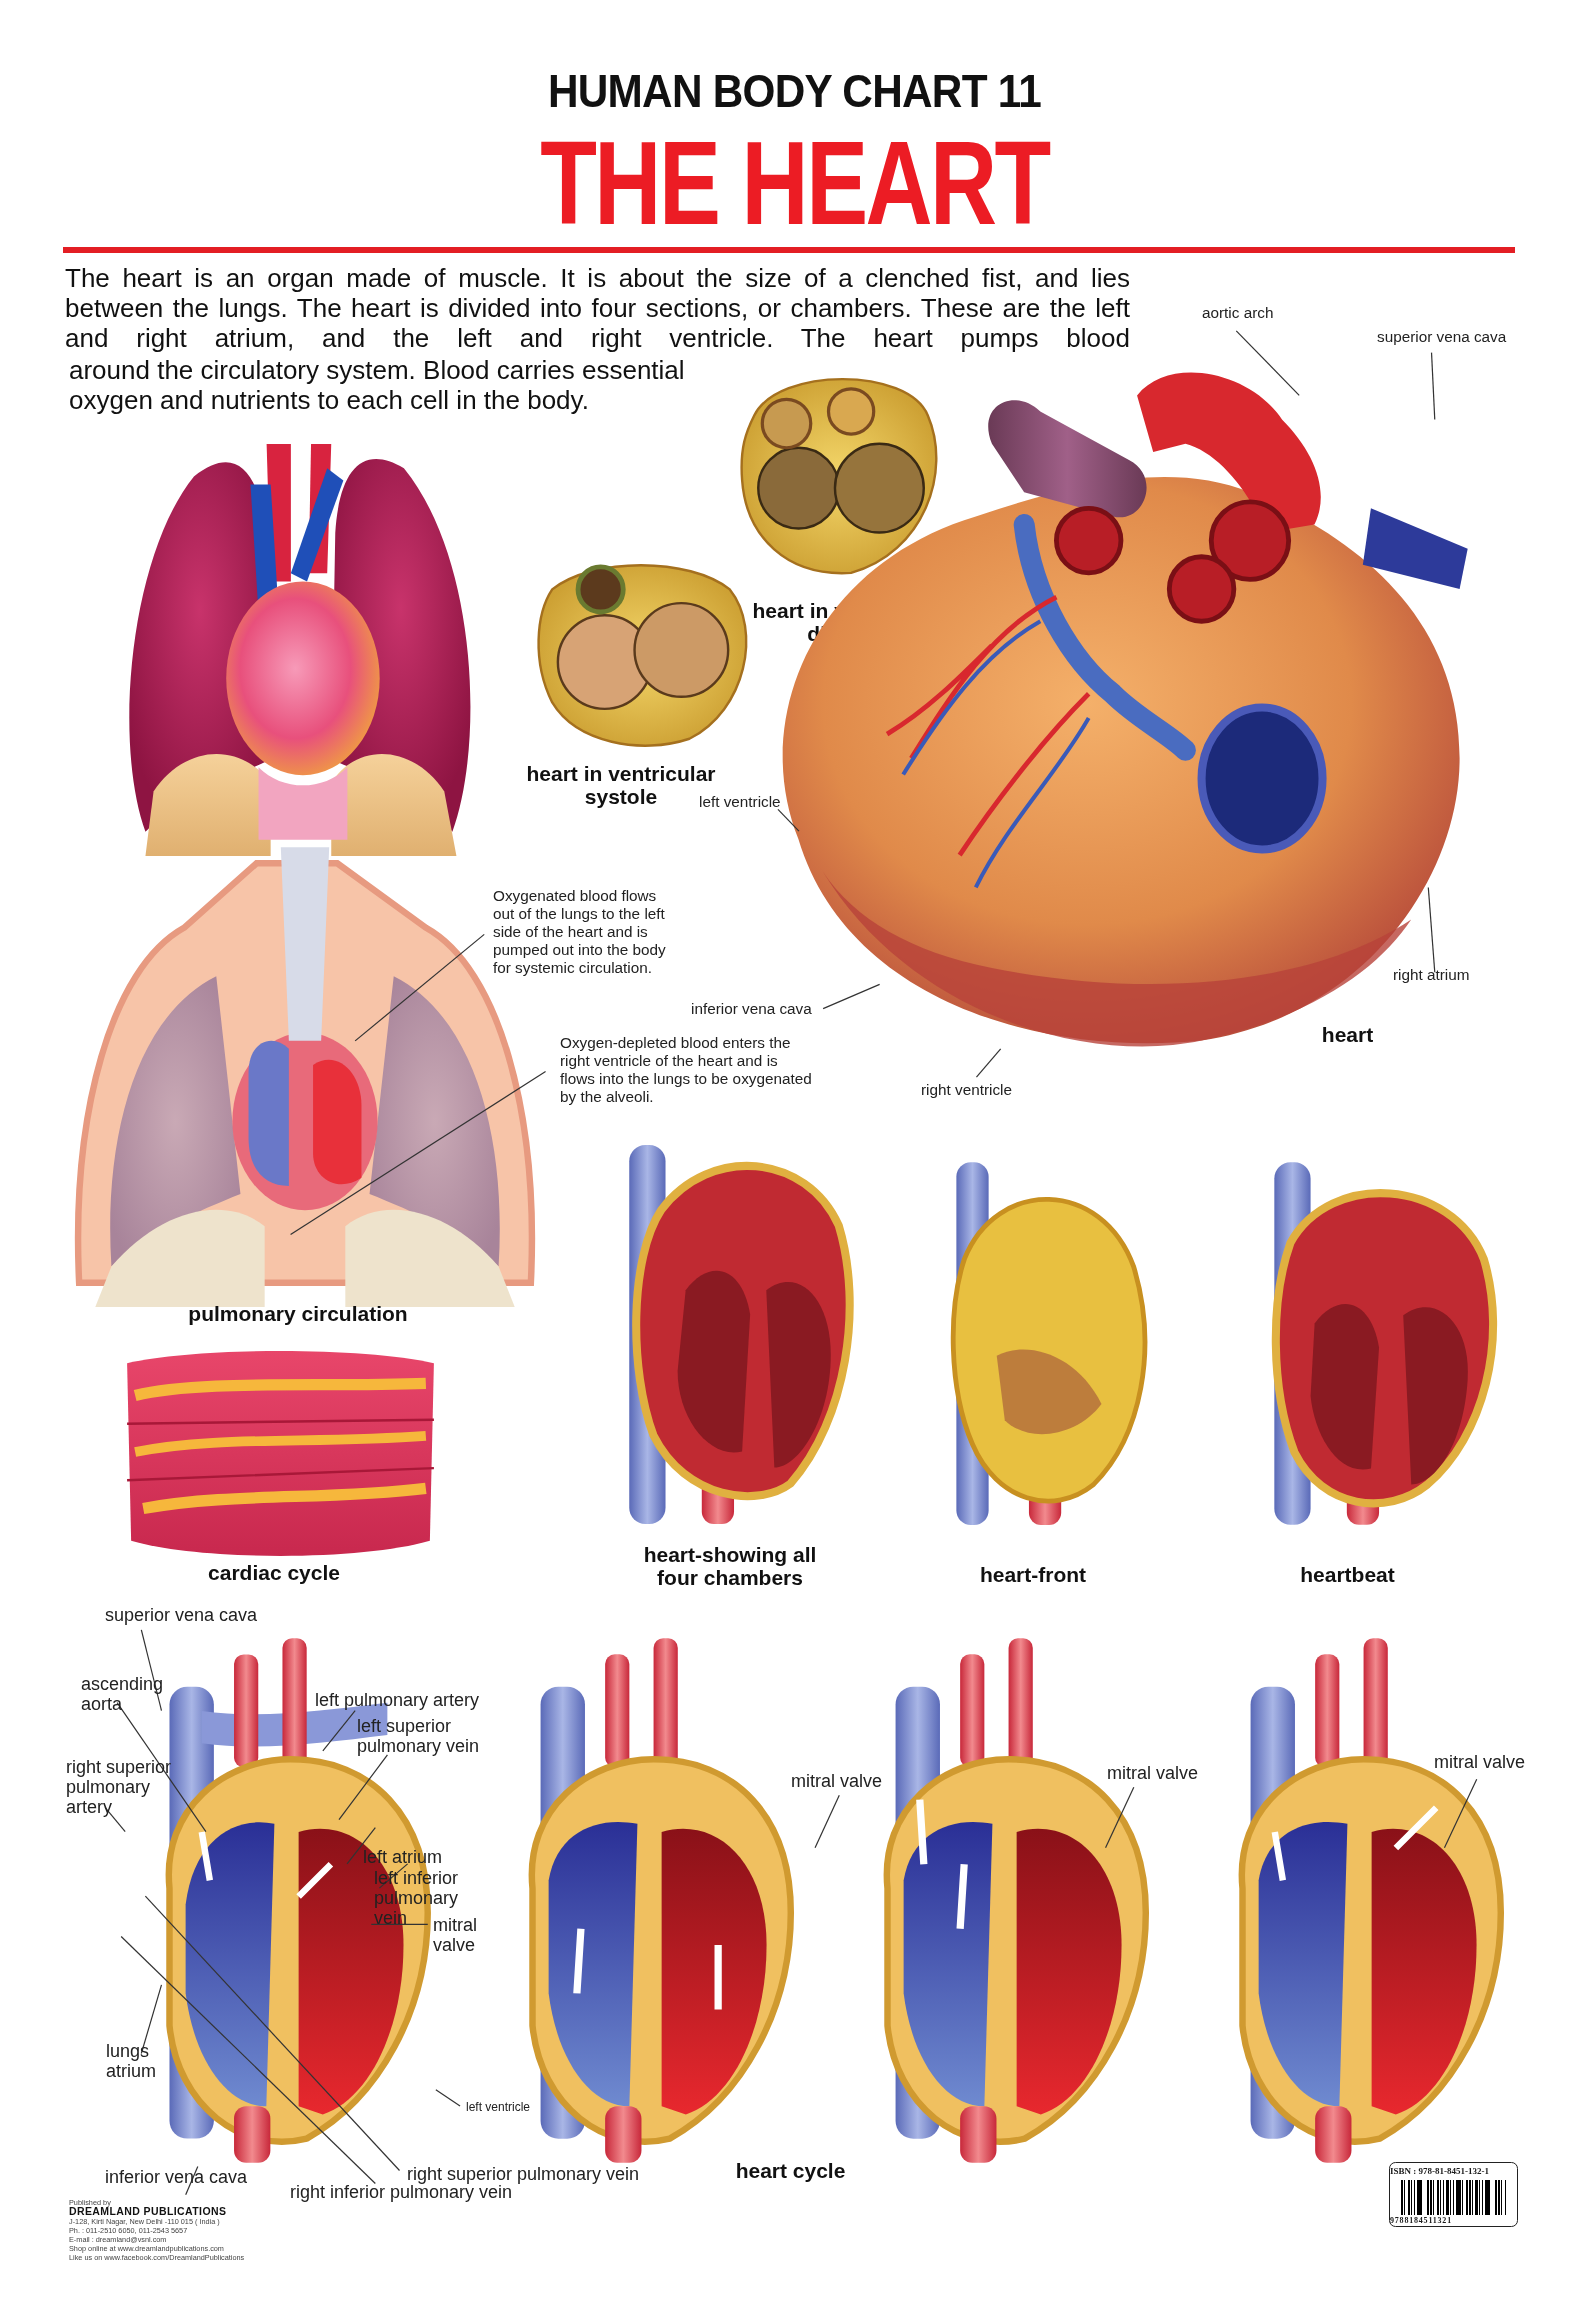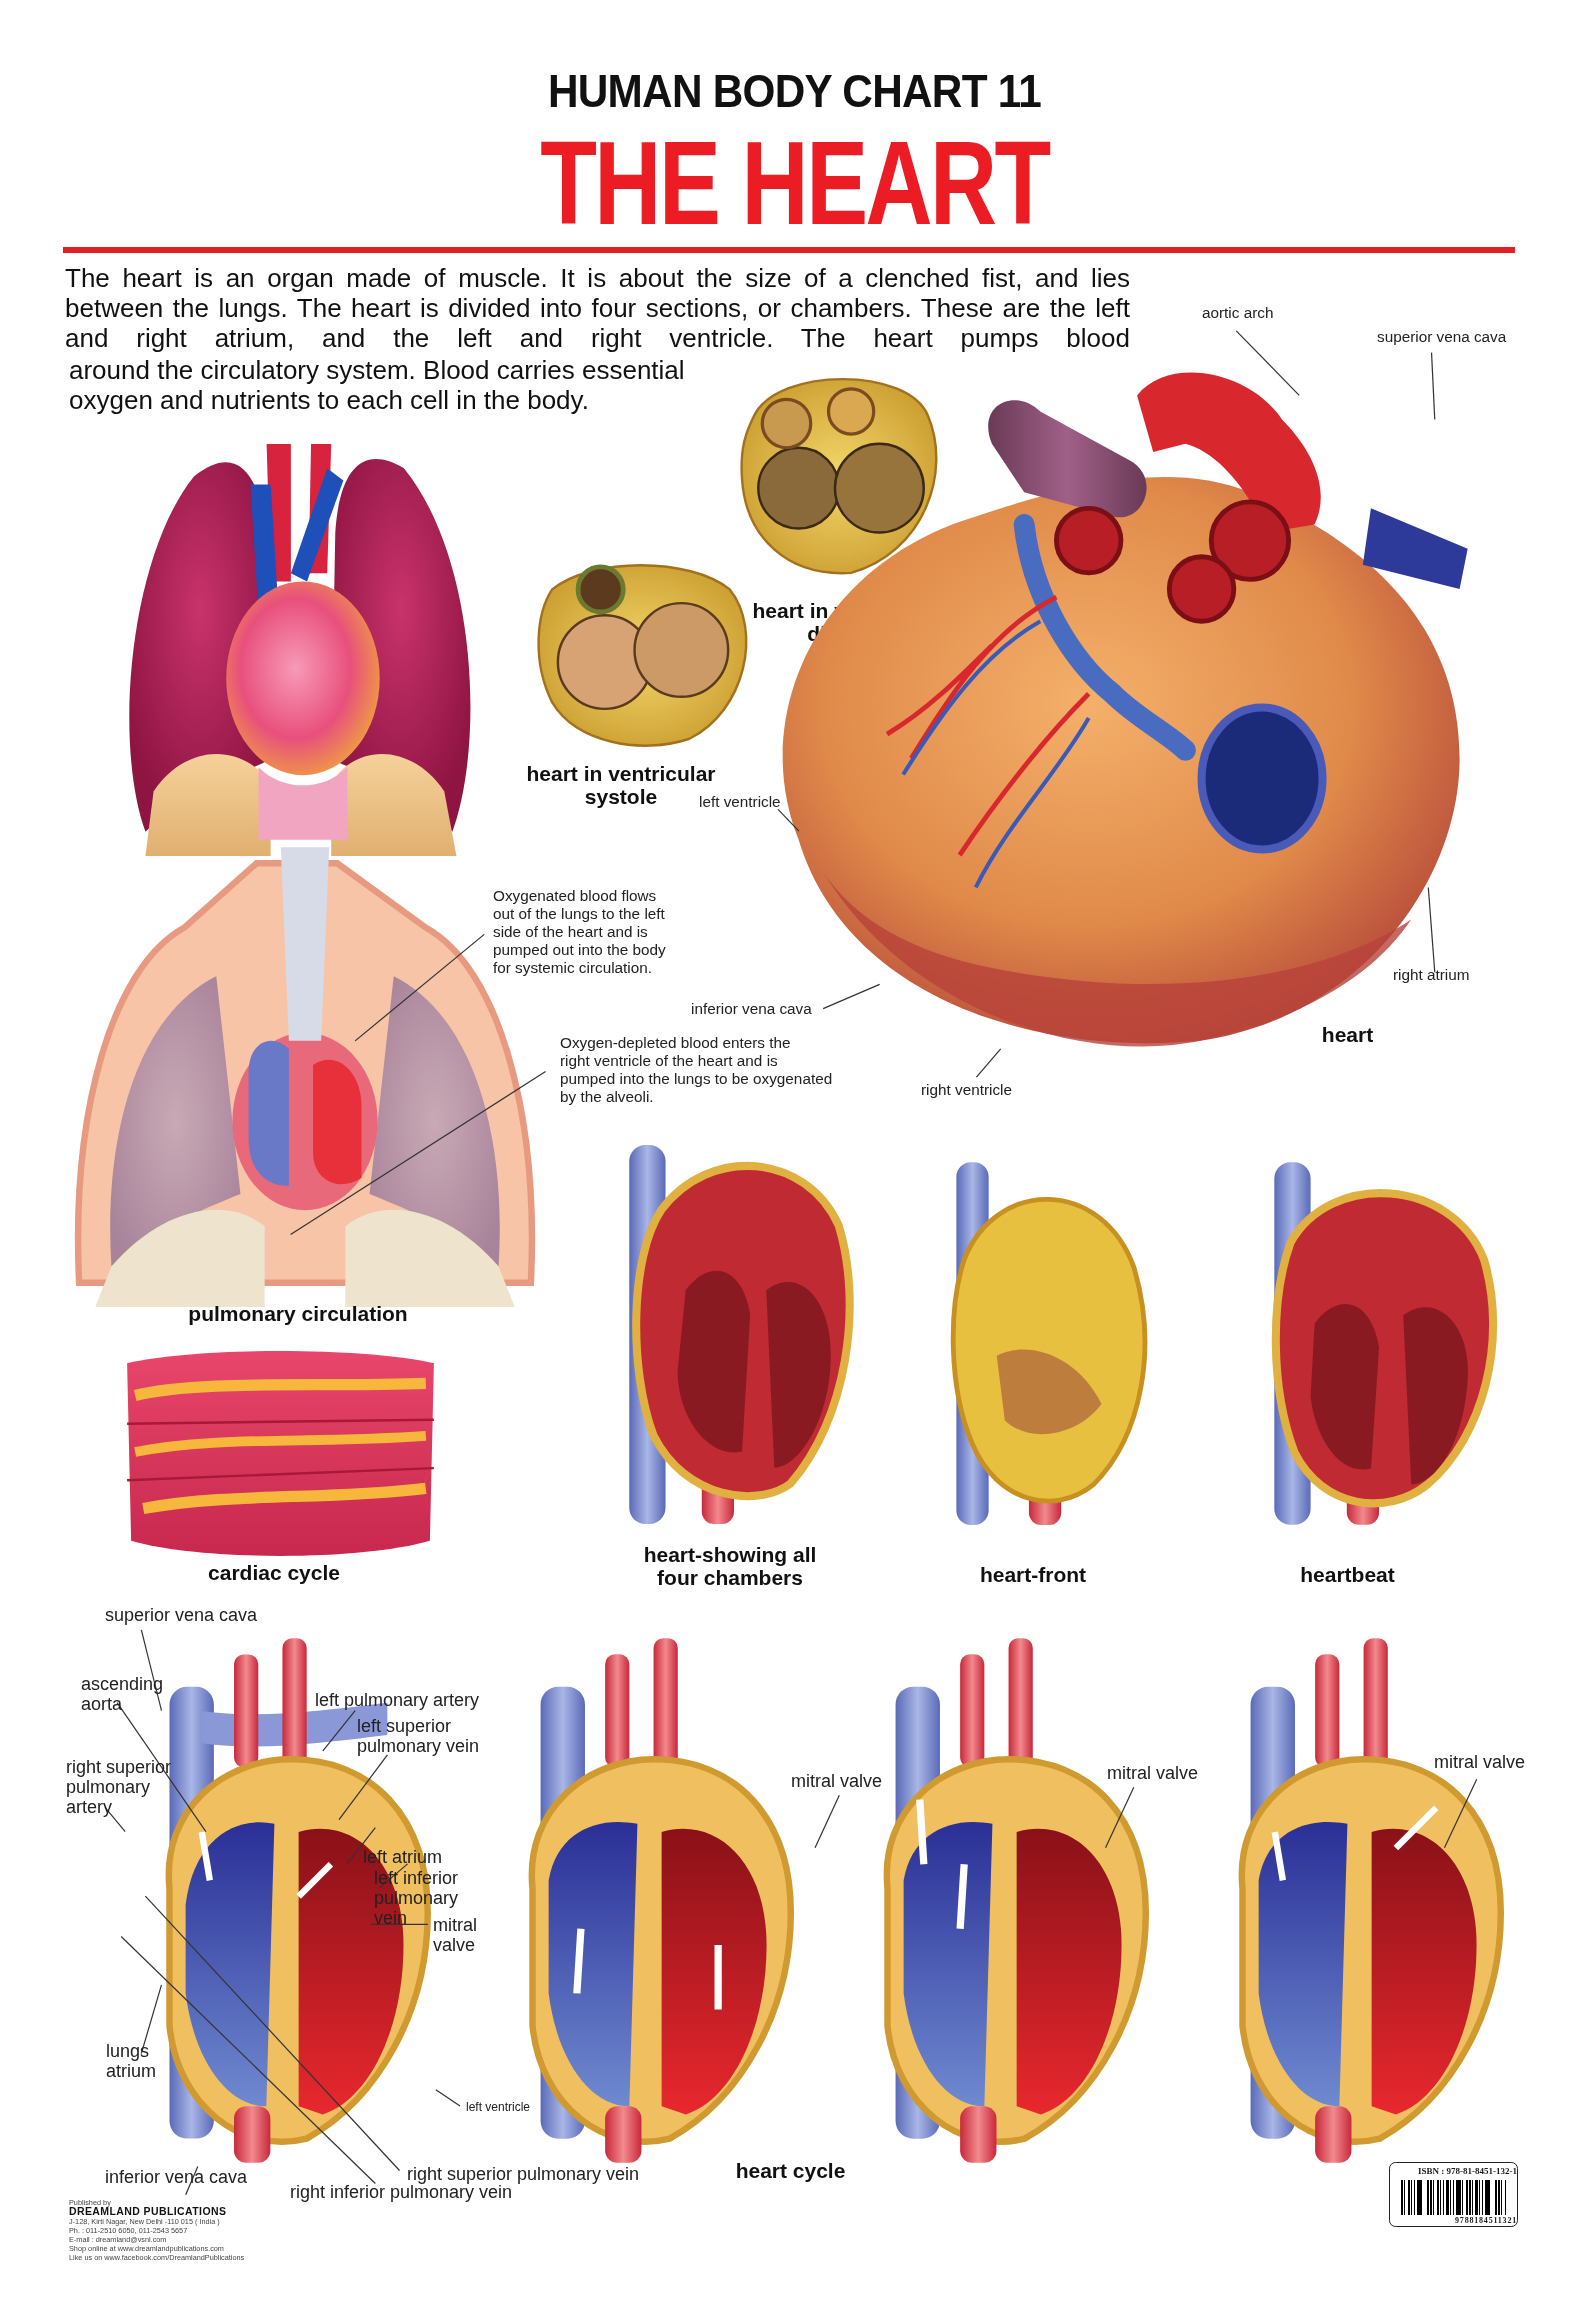--- a/index.html
+++ b/index.html
@@ -12,21 +12,21 @@
   .intro{font-size:26px;line-height:30px;color:#111;transform-origin:left top}
   .intro1{left:65px;top:263px;width:1065px;text-align:justify;text-align-last:justify}
   .intro2{left:69px;top:355px;width:662px}
   .caption{font-weight:bold;font-size:21px;color:#111;text-align:center;line-height:23.4px}
   .label{font-size:15.3px;color:#222;line-height:18px}
   .label-lg{font-size:18px;color:#222;line-height:20px}
   .note{font-size:15.3px;line-height:18px;color:#222}
   svg.ill{position:absolute;overflow:visible}
   .pub{left:69px;top:2198px;font-size:7.3px;line-height:9px;color:#444}
   .pub b{font-size:10.5px;color:#111;letter-spacing:0.4px}
-  .isbn{left:1389px;top:2162px;width:129px;height:65px;border:1.6px solid #222;border-radius:6.5px;background:#fff;text-align:right;font-family:"Liberation Serif",serif;font-weight:bold;font-size:9px;padding-top:3.2px}
+  .isbn{left:1389px;top:2162px;width:129px;height:65px;border:1.6px solid #222;border-radius:6.5px;background:#fff;text-align:left;font-family:"Liberation Serif",serif;font-weight:bold;font-size:9px;padding-top:3.2px}
   .bars{margin:4px auto 0;width:105px;height:35px;background:repeating-linear-gradient(90deg,#000 0 1.6px,#fff 1.6px 3.2px,#000 3.2px 4px,#fff 4px 6.5px,#000 6.5px 9px,#fff 9px 9.7px)}
   .isbn-num{font-size:8px;letter-spacing:0.8px;margin-top:1px}
 </style>
 </head>
 <body>
 
 <div class="abs subtitle">HUMAN BODY CHART 11</div>
 <div class="abs title">THE HEART</div>
 <div class="abs rule"></div>
 
@@ -164,21 +164,21 @@
 <div class="abs note" style="left:493px;top:887px;width:210px">
   <div>Oxygenated blood flows</div>
   <div>out of the lungs to the left</div>
   <div>side of the heart and is</div>
   <div>pumped out into the body</div>
   <div>for systemic circulation.</div>
 </div>
 <div class="abs note" style="left:560px;top:1034px;width:307px">
   <div>Oxygen-depleted blood enters the</div>
   <div>right ventricle of the heart and is</div>
-  <div>pumped into the lungs to be oxygenated</div>
+  <div>flows into the lungs to be oxygenated</div>
   <div>by the alveoli.</div>
 </div>
 <div class="abs caption" style="left:161px;top:1302px;width:274px">pulmonary circulation</div>
 
 <svg class="ill" style="left:119px;top:1347px" width="323" height="218" viewBox="0 0 400 270">
   <defs>
       <linearGradient id="cmG" x1="0" y1="0" x2="0" y2="1">
         <stop offset="0" stop-color="#e8466a"></stop>
         <stop offset="1" stop-color="#c8284e"></stop>
       </linearGradient>

